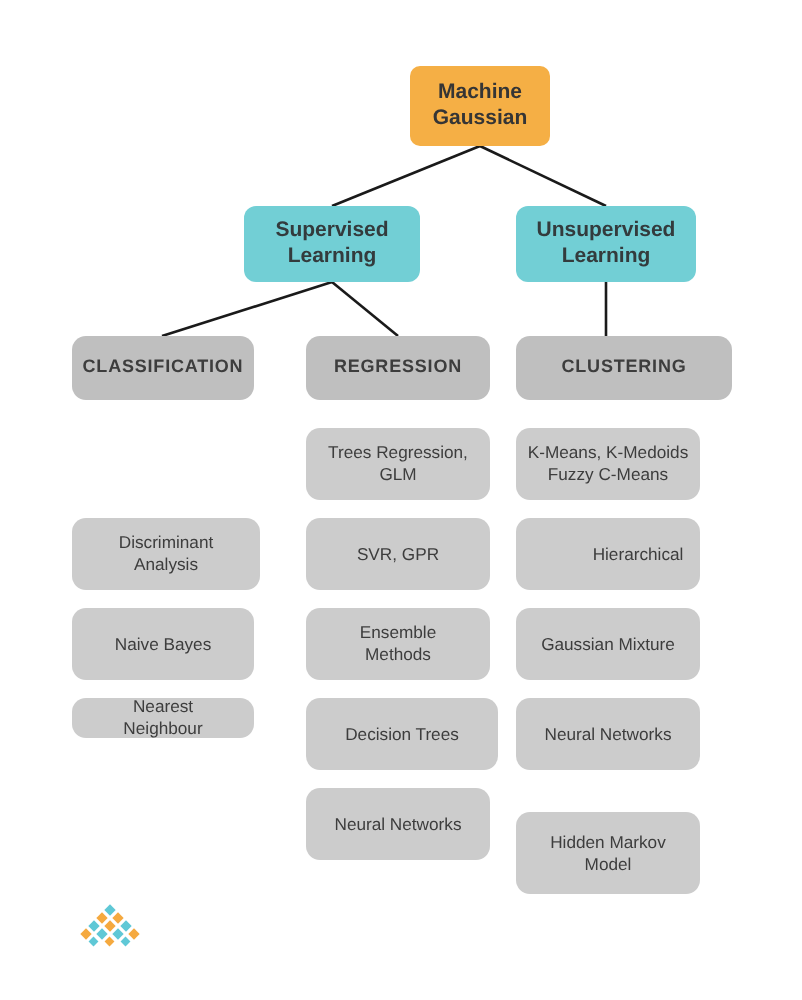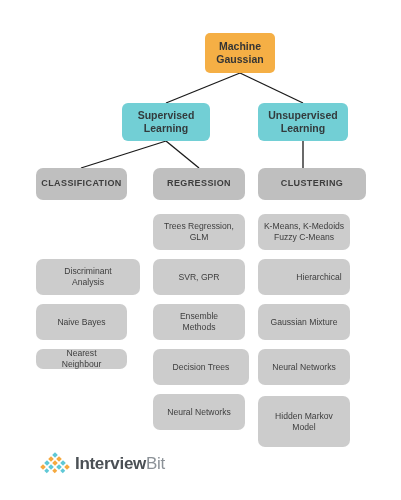--- a/index.html
+++ b/index.html
@@ -136,21 +136,21 @@
   <div class="node node-branch" style="left:258px; top:103px; width:90px; height:38px;">Unsupervised
 Learning</div>
 
   <div class="node node-category" style="left:36px; top:168px; width:91px; height:32px;">CLASSIFICATION</div>
 
   <div class="node node-category" style="left:153px; top:168px; width:92px; height:32px;">REGRESSION</div>
 
   <div class="node node-category" style="left:258px; top:168px; width:108px; height:32px;">CLUSTERING</div>
 
 
-  <div class="node node-leaf" style="left:36px; top:259px; width:104px; height:36px;">Discriminant
+  <div class="node node-leaf" style="left:36px; top:259px; width:94px; height:36px;">Discriminant
 Analysis</div>
 
   <div class="node node-leaf" style="left:36px; top:304px; width:91px; height:36px;">Naive Bayes</div>
 
   <div class="node node-leaf" style="left:36px; top:349px; width:91px; height:20px;">Nearest
 Neighbour</div>
 
   <div class="node node-leaf" style="left:153px; top:214px; width:92px; height:36px;">Trees Regression,
 GLM</div>
 
@@ -165,21 +165,21 @@
 
   <div class="node node-leaf" style="left:258px; top:214px; width:92px; height:36px;">K-Means, K-Medoids
 Fuzzy C-Means</div>
 
   <div class="node node-leaf" style="left:258px; top:259px; width:92px; height:36px;padding-left:34px;">Hierarchical</div>
 
   <div class="node node-leaf" style="left:258px; top:304px; width:92px; height:36px;">Gaussian Mixture</div>
 
   <div class="node node-leaf" style="left:258px; top:349px; width:92px; height:36px;">Neural Networks</div>
 
-  <div class="node node-leaf" style="left:258px; top:396px; width:92px; height:51px;">Hidden Markov
+  <div class="node node-leaf" style="left:258px; top:406px; width:92px; height:41px;">Hidden Markov
 Model</div>
 
   <div id="footer-logo">
     <svg id="logo-mark" viewBox="0 0 60 48">
       <g>
 
         <rect x="26" y="2" width="8" height="8" transform="rotate(45 30 6)" fill="#5FC8D6"></rect>
 
         <rect x="18" y="10" width="8" height="8" transform="rotate(45 22 14)" fill="#F5A93F"></rect>
         <rect x="34" y="10" width="8" height="8" transform="rotate(45 38 14)" fill="#F5A93F"></rect>
@@ -191,18 +191,15 @@
         <rect x="2" y="26" width="8" height="8" transform="rotate(45 6 30)" fill="#F5A93F"></rect>
         <rect x="18" y="26" width="8" height="8" transform="rotate(45 22 30)" fill="#5FC8D6"></rect>
         <rect x="34" y="26" width="8" height="8" transform="rotate(45 38 30)" fill="#5FC8D6"></rect>
         <rect x="50" y="26" width="8" height="8" transform="rotate(45 54 30)" fill="#F5A93F"></rect>
 
         <rect x="10" y="34" width="7" height="7" transform="rotate(45 13.5 37.5)" fill="#5FC8D6"></rect>
         <rect x="26" y="34" width="7" height="7" transform="rotate(45 29.5 37.5)" fill="#F5A93F"></rect>
         <rect x="42" y="34" width="7" height="7" transform="rotate(45 45.5 37.5)" fill="#5FC8D6"></rect>
       </g>
     </svg>
-    <div id="logo-wordmark">
-      <span id="logo-word-primary">Interview</span><span id="logo-word-secondary">Bit</span>
-    </div>
   </div>
 
 </div>
 
 </body></html>

